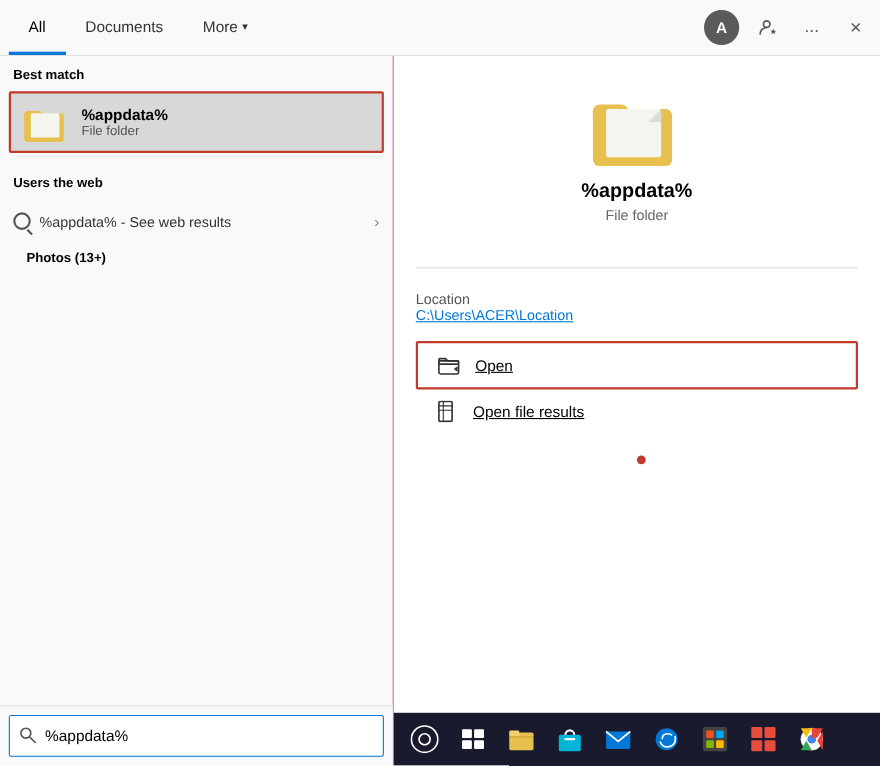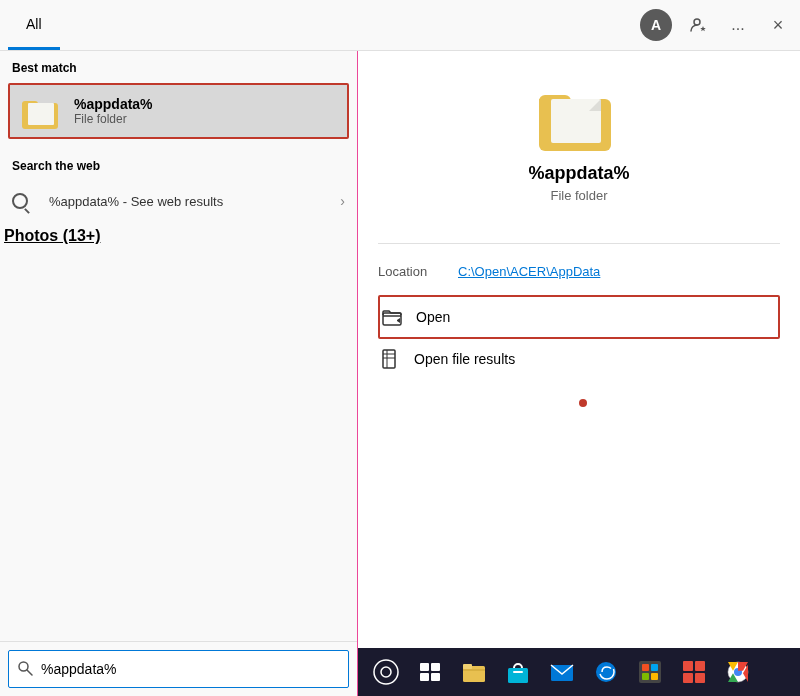--- a/index.html
+++ b/index.html
@@ -179,21 +179,20 @@
 
     .section-web {
       padding: 8px 12px 4px 12px;
     }
 
     .web-item {
       display: flex;
       align-items: center;
       padding: 6px 0;
       cursor: pointer;
-      gap: 13px;
     }
 
     .search-icon-small {
       width: 16px;
       height: 16px;
       border-radius: 50%;
       border: 2px solid #555;
       margin-right: 8px;
       position: relative;
       flex-shrink: 0;
@@ -215,25 +214,24 @@
       color: #333;
       flex: 1;
     }
 
     .web-item-arrow {
       color: #888;
       font-size: 14px;
     }
 
     .photos-label {
-      padding: 8px 4px;
-      font-size: 16px;
+      padding: 8px 24px;
+      font-size: 12px;
       font-weight: 700;
       color: #000;
-      text-decoration: underline;
     }
 
     
     .left-spacer {
       flex: 1;
     }
 
     
     .search-box-container {
       padding: 8px;
@@ -348,44 +346,46 @@
       width: 100%;
       height: 1px;
       background: #e0e0e0;
       margin-bottom: 16px;
     }
 
     .location-row {
       width: 100%;
       display: flex;
       padding: 4px 0 16px 0;
+      flex-direction: column;
     }
 
     .location-label {
       font-size: 13px;
       color: #555;
       min-width: 80px;
     }
 
     .location-link {
       font-size: 13px;
       color: #0078d7;
       text-decoration: underline;
       cursor: pointer;
     }
 
     
     .action-btn {
       display: flex;
       align-items: center;
       width: 100%;
-      padding: 8px 0;
+      padding: 8px 16px;
       cursor: pointer;
       border-radius: 2px;
       position: relative;
+      text-decoration: underline;
     }
 
     .action-btn.highlighted {
       border: 2px solid #c0392b;
     }
 
     .action-icon {
       width: 24px;
       height: 24px;
       margin-right: 12px;
@@ -428,20 +428,27 @@
     }
   </style>
 </head>
 <body>
 
 <div class="search-panel">
   <div class="nav-tabs">
     <div class="nav-tabs-left">
       <div class="nav-tab active">
         <span>All</span>
+      </div>
+      <div class="nav-tab">
+        <span>Documents</span>
+      </div>
+      <div class="nav-tab">
+        <span>More</span>
+        <span class="chevron">▾</span>
       </div>
     </div>
     <div class="nav-tabs-right">
       <div class="avatar-circle">
         <span>A</span>
       </div>
       <div class="icon-btn">
 
         <svg width="18" height="18" viewBox="0 0 18 18" fill="none" xmlns="http://www.w3.org/2000/svg">
           <circle cx="8" cy="6" r="3" stroke="#555" stroke-width="1.5"></circle>
@@ -468,21 +475,21 @@
           <div class="folder-tab"></div>
           <div class="folder-back"></div>
           <div class="folder-paper"></div>
         </div>
         <div class="best-match-text">
           <h3>%appdata%</h3>
           <p>File folder</p>
         </div>
       </div>
 
-      <div class="section-label" style="margin-top:8px;">Search the web</div>
+      <div class="section-label" style="margin-top:8px;">Users the web</div>
       <div class="section-web">
         <div class="web-item">
           <div class="search-icon-small"></div>
           <span class="web-item-text">%appdata% - See web results</span>
           <span class="web-item-arrow">›</span>
         </div>
       </div>
 
       <div class="photos-label">Photos (13+)</div>
 
@@ -512,21 +519,21 @@
           </div>
         </div>
         <div class="right-title">%appdata%</div>
         <div class="right-subtitle">File folder</div>
       </div>
 
       <div class="right-divider"></div>
 
       <div class="location-row">
         <span class="location-label">Location</span>
-        <span class="location-link">C:\Open\ACER\AppData</span>
+        <span class="location-link">C:\Users\ACER\Location</span>
       </div>
 
       <div class="action-btn highlighted">
         <div class="action-icon">
 
           <svg width="20" height="18" viewBox="0 0 20 18" fill="none">
             <rect x="1" y="5" width="18" height="12" rx="1.5" stroke="#333" stroke-width="1.5"></rect>
             <path d="M1 8h18" stroke="#333" stroke-width="1.5"></path>
             <path d="M1 7V4a1 1 0 011-1h5l2 2h9a1 1 0 011 1v1" stroke="#333" stroke-width="1.5"></path>
             <path d="M15 12l3-2v5l-3-2z" fill="#333"></path>

